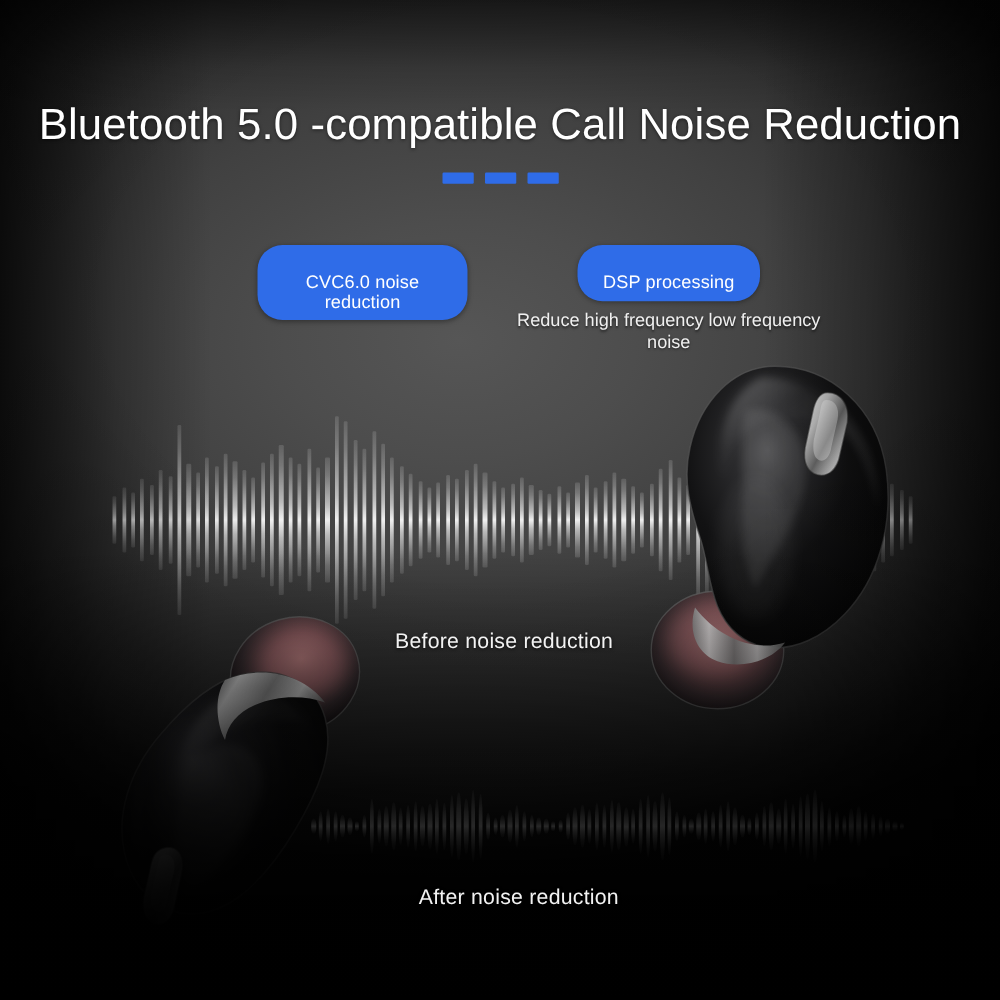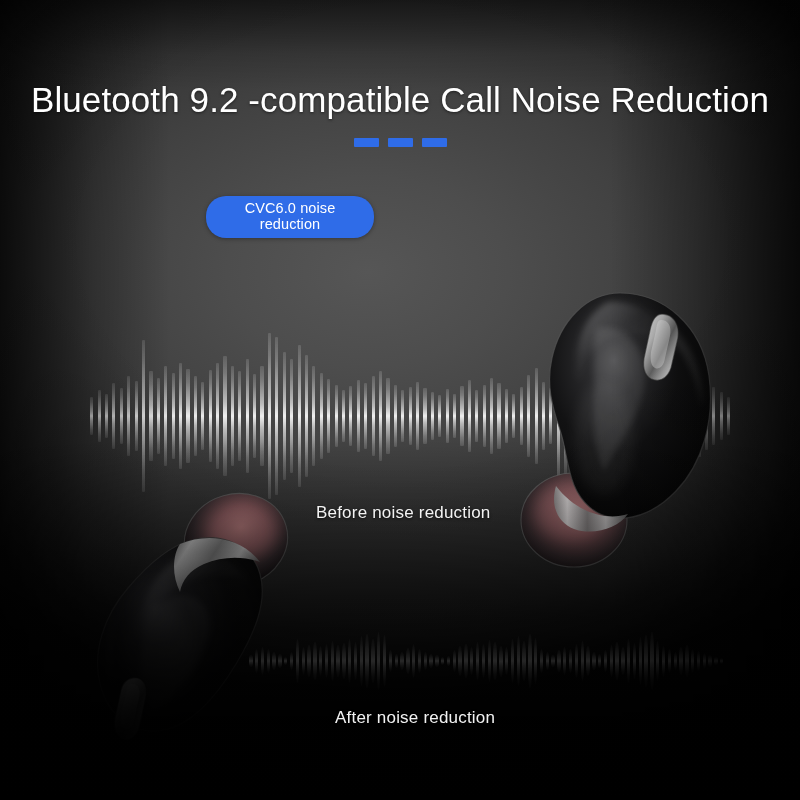--- a/index.html
+++ b/index.html
@@ -68,21 +68,21 @@
     position:absolute;left:0;right:0;top:196px;height:90px;
   }
   .feature{position:absolute;text-align:center;}
   .feature.f1{left:160px;width:260px;}
   .feature.f2{left:400px;width:270px;}
   .pill{
     display:inline-block;
     background:#2f6ce8;
     color:#ffffff;
     border-radius:20px;
-    padding:5px 20px 6px;
+    padding:23px 20px 6px;
     font-size:14.5px;
     line-height:15.5px;
     letter-spacing:.1px;
     box-shadow:0 1px 4px rgba(0,0,0,.35);
   }
   .pill.wide{max-width:128px;}
   .feature .caption{
     margin-top:8px;
     color:#f0f0f0;
     font-size:14.5px;
@@ -469,30 +469,34 @@
       <span class="bar" style="width: 3.38px; height: 8.68px; background: linear-gradient(rgba(255, 255, 255, 0.1) 0%, rgba(235, 235, 235, 0.28) 14%, rgba(245, 245, 245, 0.72) 38%, rgba(255, 255, 255, 0.99) 50%, rgba(245, 245, 245, 0.72) 62%, rgba(235, 235, 235, 0.28) 86%, rgba(255, 255, 255, 0.1) 100%); border-radius: 50% / 40%; filter: blur(0.5px); opacity: 0.95;"></span>
       <span class="bar" style="width: 3.38px; height: 6.2px; background: linear-gradient(rgba(255, 255, 255, 0.1) 0%, rgba(235, 235, 235, 0.28) 14%, rgba(245, 245, 245, 0.72) 38%, rgba(255, 255, 255, 0.99) 50%, rgba(245, 245, 245, 0.72) 62%, rgba(235, 235, 235, 0.28) 86%, rgba(255, 255, 255, 0.1) 100%); border-radius: 50% / 40%; filter: blur(0.5px); opacity: 0.95;"></span>
     </div>
 
   <div class="bg-sidefade-l"></div>
   <div class="bg-sidefade-r"></div>
   <div class="bg-topfade"></div>
   <div class="bg-bottomfade"></div>
   <div class="bg-vig"></div>
 
-  <div class="title">Bluetooth 9.2 -compatible Call Noise Reduction</div>
+  <div class="title">Bluetooth 5.0 -compatible Call Noise Reduction</div>
 
   <div class="dashes">
     <span class="dash"></span>
     <span class="dash"></span>
     <span class="dash"></span>
   </div>
 
   <div class="features">
     <div class="feature f1">
       <span class="pill wide">CVC6.0 noise reduction</span>
     </div>
+    <div class="feature f2">
+      <span class="pill">DSP processing</span>
+      <div class="caption">Reduce high frequency low frequency noise</div>
+    </div>
   </div>
 
   <div id="label-after" class="wavelabel">After noise reduction</div>
   <div id="label-before" class="wavelabel">Before noise reduction</div>
 
 </div>
 
 </body></html>

